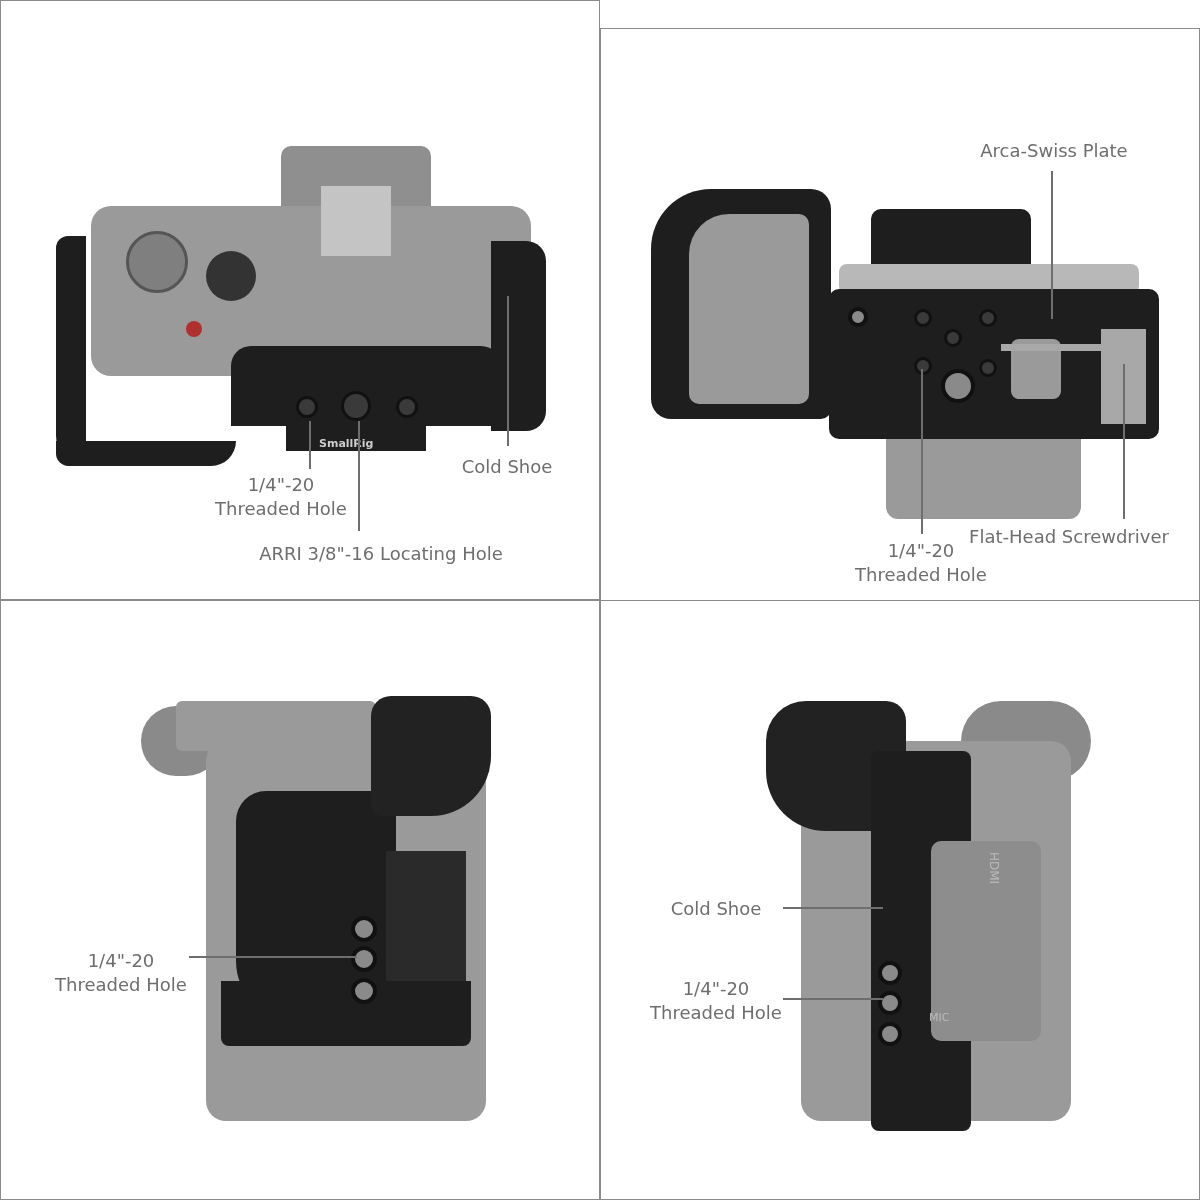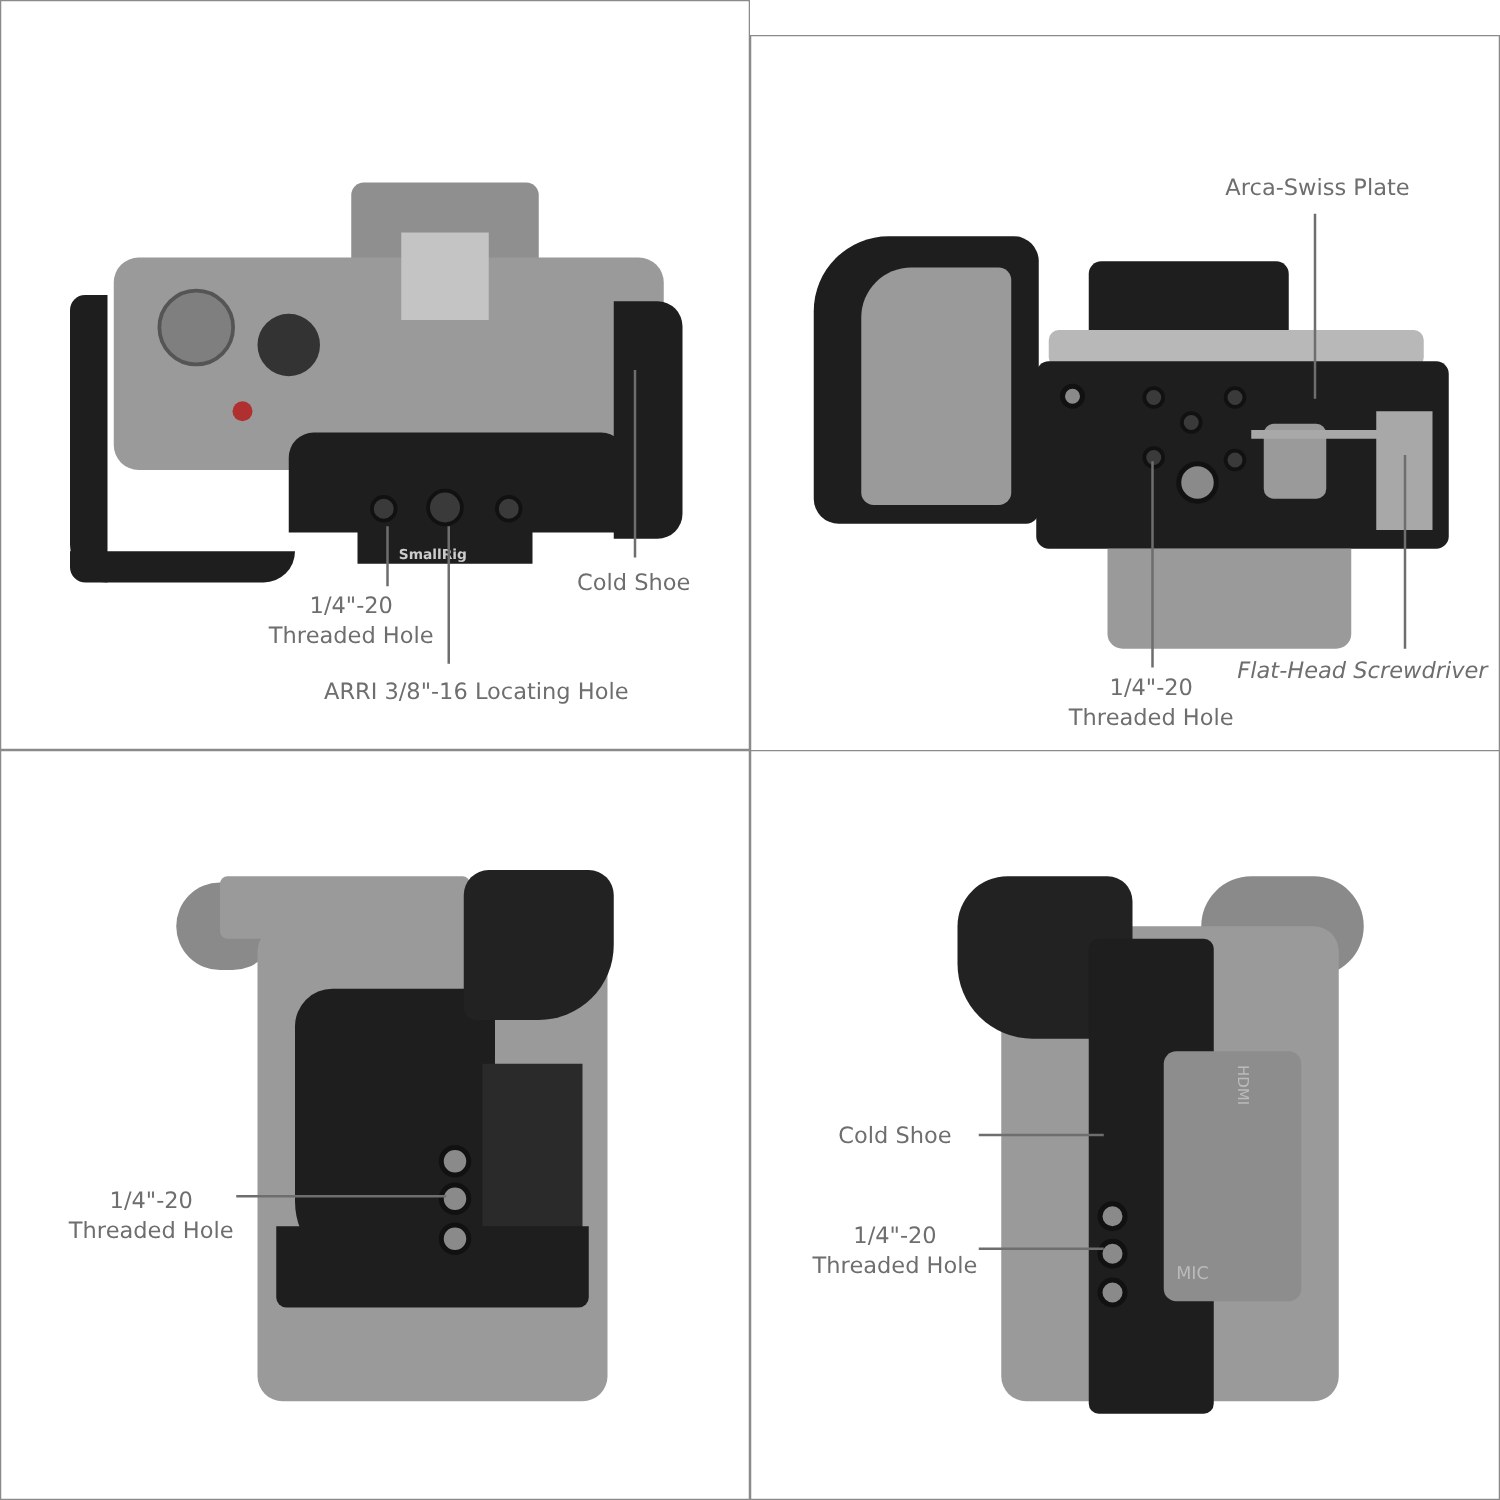--- a/index.html
+++ b/index.html
@@ -60,21 +60,21 @@
     <div class="hole" style="left:378px;top:330px;width:18px;height:18px;"></div>
     <div class="hole" style="left:313px;top:280px;width:18px;height:18px;"></div>
     <div class="grey" style="left:410px;top:310px;width:50px;height:60px;border-radius:8px;"></div>
     <div class="grey" style="left:500px;top:300px;width:45px;height:95px;background:#a8a8a8;"></div>
     <div class="grey" style="left:400px;top:315px;width:110px;height:7px;background:#a8a8a8;"></div>
   </div>
   <div class="ln" style="left:450px;top:142px;width:2px;height:148px;"></div>
   <div class="ln" style="left:522px;top:335px;width:2px;height:155px;"></div>
   <div class="ln" style="left:320px;top:340px;width:2px;height:165px;"></div>
   <div class="lbl" style="left:360px;top:110px;width:186px;">Arca-Swiss Plate</div>
-  <div class="lbl" style="left:379px;top:496px;width:220px;font-style:italic;">Flat-Head Screwdriver</div>
+  <div class="lbl" style="left:358px;top:496px;width:220px;">Flat-Head Screwdriver</div>
   <div class="lbl" style="left:240px;top:510px;width:160px;">
     <div>1/4"-20</div>
     <div>Threaded Hole</div>
   </div>
 </div>
 
 <div class="panel" style="left:0;top:600px;">
   <div>
     <div class="grey" style="left:140px;top:105px;width:80px;height:70px;border-radius:35px;background:#8a8a8a;"></div>
     <div class="grey" style="left:175px;top:100px;width:200px;height:50px;border-radius:6px;"></div>
@@ -95,21 +95,21 @@
 </div>
 
 <div class="panel" style="left:600px;top:600px;">
   <div>
     <div class="grey" style="left:360px;top:100px;width:130px;height:80px;border-radius:40px;background:#8a8a8a;"></div>
     <div class="grey" style="left:200px;top:140px;width:270px;height:380px;border-radius:20px;"></div>
     <div class="dark" style="left:165px;top:100px;width:140px;height:130px;border-radius:40px 20px 10px 60px;background:#222;"></div>
     <div class="dark" style="left:270px;top:150px;width:100px;height:380px;border-radius:8px;"></div>
     <div class="grey" style="left:330px;top:240px;width:110px;height:200px;background:#8d8d8d;border-radius:10px;"></div>
     <div style="position:absolute;left:377px;top:260px;color:#bbb;font-size:12px;transform:rotate(90deg);">HDMI</div>
-    <div style="position:absolute;left:340px;top:410px;color:#bbb;font-size:14px;">MIC</div>
+    <div style="position:absolute;left:328px;top:410px;color:#bbb;font-size:11px;">MIC</div>
     <div class="ghole" style="left:277px;top:360px;width:24px;height:24px;"></div>
     <div class="ghole" style="left:277px;top:390px;width:24px;height:24px;"></div>
     <div class="ghole" style="left:277px;top:421px;width:24px;height:24px;"></div>
   </div>
   <div class="ln" style="left:182px;top:306px;width:100px;height:2px;"></div>
   <div class="ln" style="left:182px;top:397px;width:100px;height:2px;"></div>
   <div class="lbl" style="left:60px;top:296px;width:110px;">Cold Shoe</div>
   <div class="lbl" style="left:35px;top:376px;width:160px;">
     <div>1/4"-20</div>
     <div>Threaded Hole</div>

